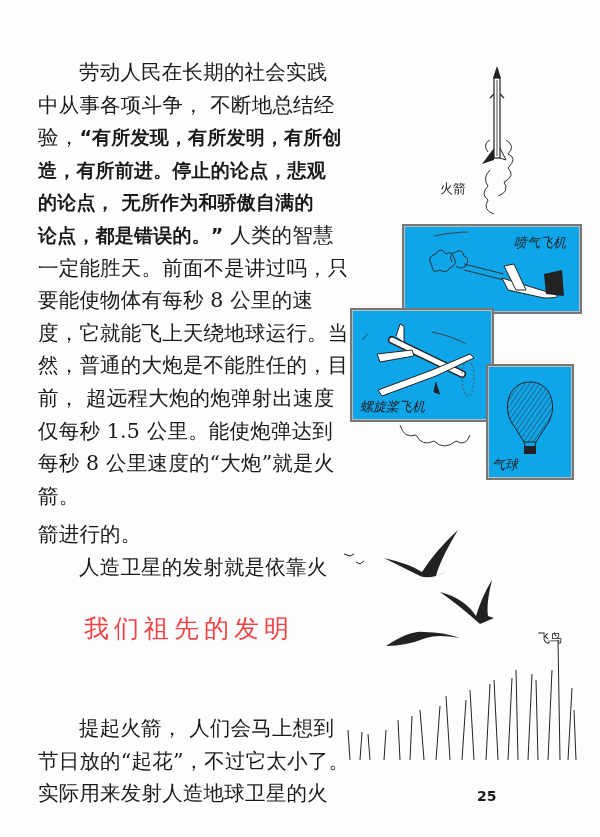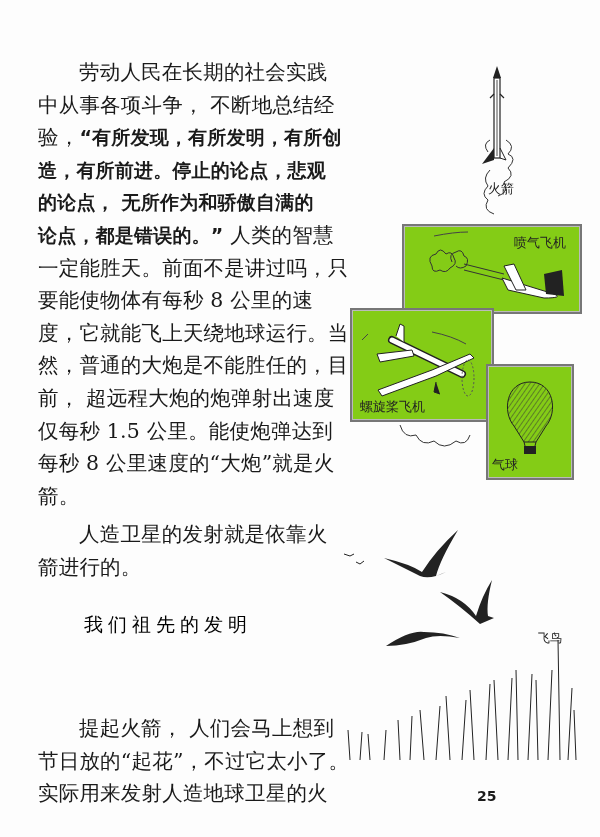--- a/index.html
+++ b/index.html
@@ -11,33 +11,34 @@
   .page { position: absolute; inset: 0; }
   .text-col { position: absolute; left: 38px; top: 56px; width: 300px; }
   .line {
     font-size: 20.5px; line-height: 32.6px; height: 32.6px; white-space: nowrap;
     letter-spacing: 0.2px;
   }
   .indent { padding-left: 41px; }
   .bold { font-weight: bold; font-family: "DejaVu Sans", "Liberation Sans", sans-serif; font-size: 19px; }
   .para-gap { height: 6px; }
   .heading {
-    position: absolute; left: 84px; top: 612px; font-size: 19px; letter-spacing: 5px;
-    font-family: Liberation Mono, monospace; font-weight: 300; color: #000000;
+    position: absolute; left: 84px; top: 612px; font-size: 25px; letter-spacing: 5px;
+    font-family: Liberation Mono, monospace; font-weight: 300; color: #ef4444;
   }
   .para3 { position: absolute; left: 38px; top: 676px; width: 300px; margin-top: 36px; }
   .page-number {
     position: absolute; left: 477px; top: 788px; font-size: 14px; font-weight: bold;
     font-family: "DejaVu Sans", sans-serif;
     text-align: right;
   }
   .illus { position: absolute; }
   .frame {
-    position: absolute; background: #84cc16; border: 2px solid #777;
+    position: absolute; background: #0ea5e9; border: 2px solid #777;
     box-shadow: inset 0 0 0 1px #bbb;
+    font-style: italic;
   }
   .caption {
     position: absolute; font-size: 13px; font-family: "DejaVu Sans", sans-serif; color: #222;
   }
   svg { position: absolute; overflow: visible; }
 </style>
 </head>
 <body>
 
 <div class="page">
@@ -51,43 +52,43 @@
     <div class="line"><span class="bold">论点，都是错误的。”</span><span> 人类的智慧</span></div>
     <div class="line">一定能胜天。前面不是讲过吗，只</div>
     <div class="line">要能使物体有每秒 8 公里的速</div>
     <div class="line">度，它就能飞上天绕地球运行。当</div>
     <div class="line">然，普通的大炮是不能胜任的，目</div>
     <div class="line">前， 超远程大炮的炮弹射出速度</div>
     <div class="line">仅每秒 1.5 公里。能使炮弹达到</div>
     <div class="line">每秒 8 公里速度的“大炮”就是火</div>
     <div class="line">箭。</div>
     <div class="para-gap"></div>
+    <div class="line">箭进行的。</div>
     <div class="line indent">人造卫星的发射就是依靠火</div>
-    <div class="line">箭进行的。</div>
   </div>
 
   <div class="heading">我们祖先的发明</div>
 
   <div class="para3">
     <div class="line indent">提起火箭， 人们会马上想到</div>
     <div class="line">节日放的“起花”，不过它太小了。</div>
     <div class="line">实际用来发射人造地球卫星的火</div>
   </div>
 
   <div class="illus" style="left:470px; top:60px; width:80px; height:170px;">
     <svg width="80" height="170">
       <path d="M27 6 L23 18 L31 18 Z" fill="#222"></path>
       <rect x="24" y="18" width="6" height="80" fill="#fff" stroke="#222" stroke-width="1.2"></rect>
       <line x1="27" y1="20" x2="27" y2="96" stroke="#222" stroke-width="0.8"></line>
       <path d="M20 38 L24 34 M34 38 L30 34" stroke="#222" stroke-width="1.2"></path>
       <path d="M24 88 L12 104 L24 100 Z" fill="#222"></path>
       <path d="M30 88 L36 100 L30 98" stroke="#222" fill="none"></path>
       <path d="M20 80 q-8 4 -2 12 M36 80 q10 6 2 14 q10 4 0 14 q8 8 -4 14 q6 10 -6 14 M20 110 q-8 8 -2 16 q-8 8 0 14 q-6 10 6 14" stroke="#333" fill="none" stroke-width="1"></path>
     </svg>
-    <div class="caption" style="left:-30px; top:120px;margin-left:48px;">火箭</div>
+    <div class="caption" style="left:-30px; top:120px;">火箭</div>
   </div>
 
   <div class="frame" style="left:402px; top:224px; width:176px; height:86px;">
     <div class="caption" style="right:14px; top:8px;">喷气飞机</div>
     <svg width="176" height="86">
       <path d="M28 40 q-6 -10 4 -12 q4 -8 10 0 q6 -4 8 4 q4 6 -4 10 q-4 6 -10 2 q-8 4 -8 -4" stroke="#333" fill="none"></path>
       <path d="M48 36 q-4 -8 4 -10 q6 -4 8 4 q6 2 2 10 q-6 4 -10 0" stroke="#333" fill="none"></path>
       <line x1="60" y1="38" x2="100" y2="48" stroke="#333"></line>
       <line x1="60" y1="44" x2="100" y2="54" stroke="#333"></line>
       <path d="M98 52 L150 68 Q160 72 140 72 L104 64 Z" fill="#fff" stroke="#222"></path>

